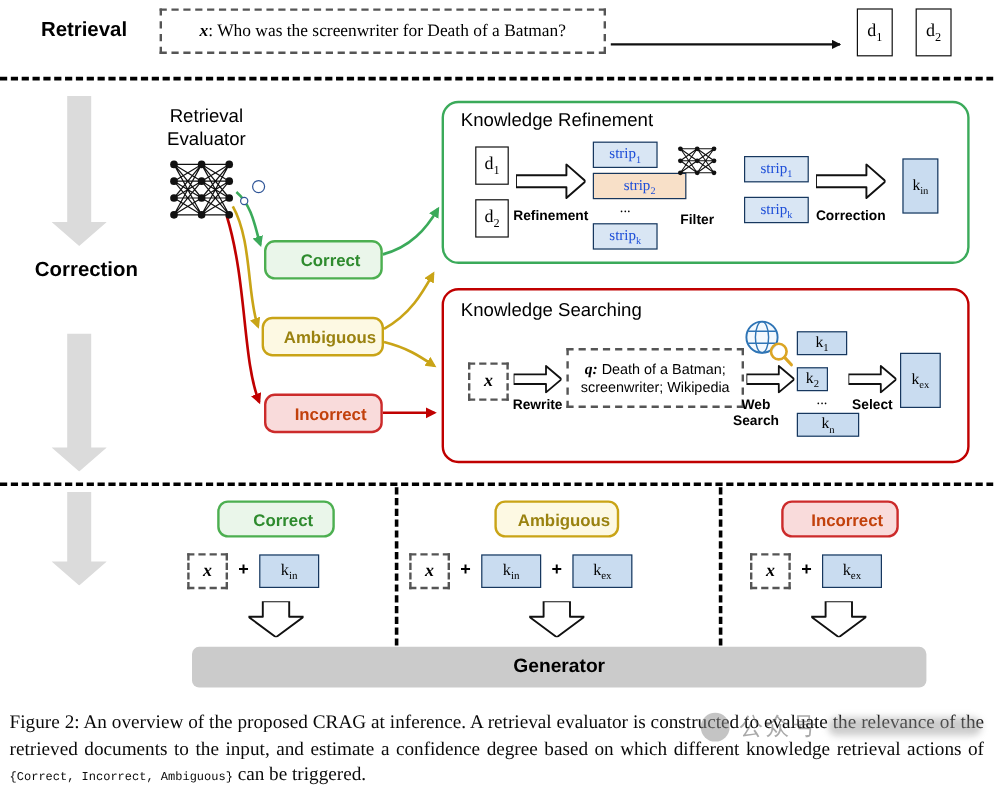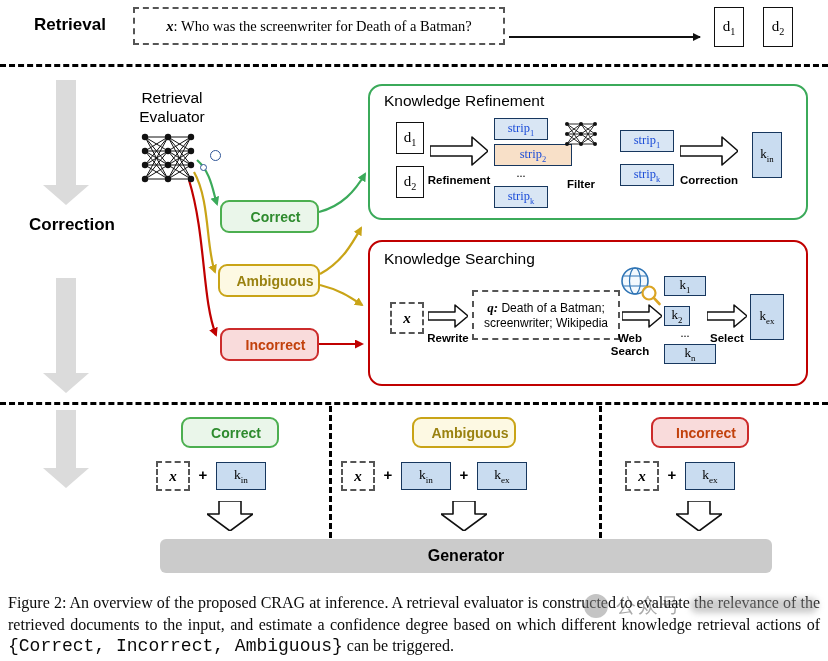--- a/index.html
+++ b/index.html
@@ -23,21 +23,21 @@
   .panel-green { border:2.6px solid #3BAA5A; }
   .panel-red { border:2.6px solid #C00000; }
   .panel-title { font-size:15.5px; color:#000; }
   .flow-label { font-weight:bold; font-size:11.5px; text-align:center; color:#000; line-height:13px; }
   .var { font-family:"Liberation Serif", serif; font-style:italic; font-weight:bold; }
   sub { font-size:0.68em; }
   .plus { font-weight:bold; font-size:15px; text-align:center; color:#000; }
   .dots { font-family:"Liberation Serif", serif; font-size:12px; text-align:center; line-height:10px; color:#000; }
   .query-text { font-family:"Liberation Serif", serif; font-size:14.5px; color:#000; }
   .caption { position:absolute; font-family:"Liberation Serif", serif; font-size:16px; line-height:21.5px; color:#0a0a0a; text-align:justify; }
-  .mono { font-family:"Liberation Mono", monospace; font-size:18px; }
+  .mono { font-family:"Liberation Mono", monospace; font-size:10px; }
   .generator-bar { background:#CBCBCB; border-radius:6px; font-weight:bold; font-size:16px; color:#000; }
   .bubble { border:1.6px solid #2F5597; border-radius:50%; background:#fff; color:#1F3864; font-size:12px; line-height:14.5px; text-align:center; padding:12px 10px; }
   .bubble-dot { position:absolute; border:1.5px solid #2F5597; border-radius:50%; background:#fff; }
   .watermark { position:absolute; display:flex; align-items:center; gap:8px; opacity:0.5; }
   .wm-circle { width:24px; height:24px; border-radius:50%; background:#8a8a8a; }
   .wm-text { font-size:20px; color:#555; letter-spacing:2px; }
   .wm-blob { width:128px; height:15px; background:#9a9a9a; border-radius:8px; filter:blur(3px); }
 </style>
 </head>
 <body>

